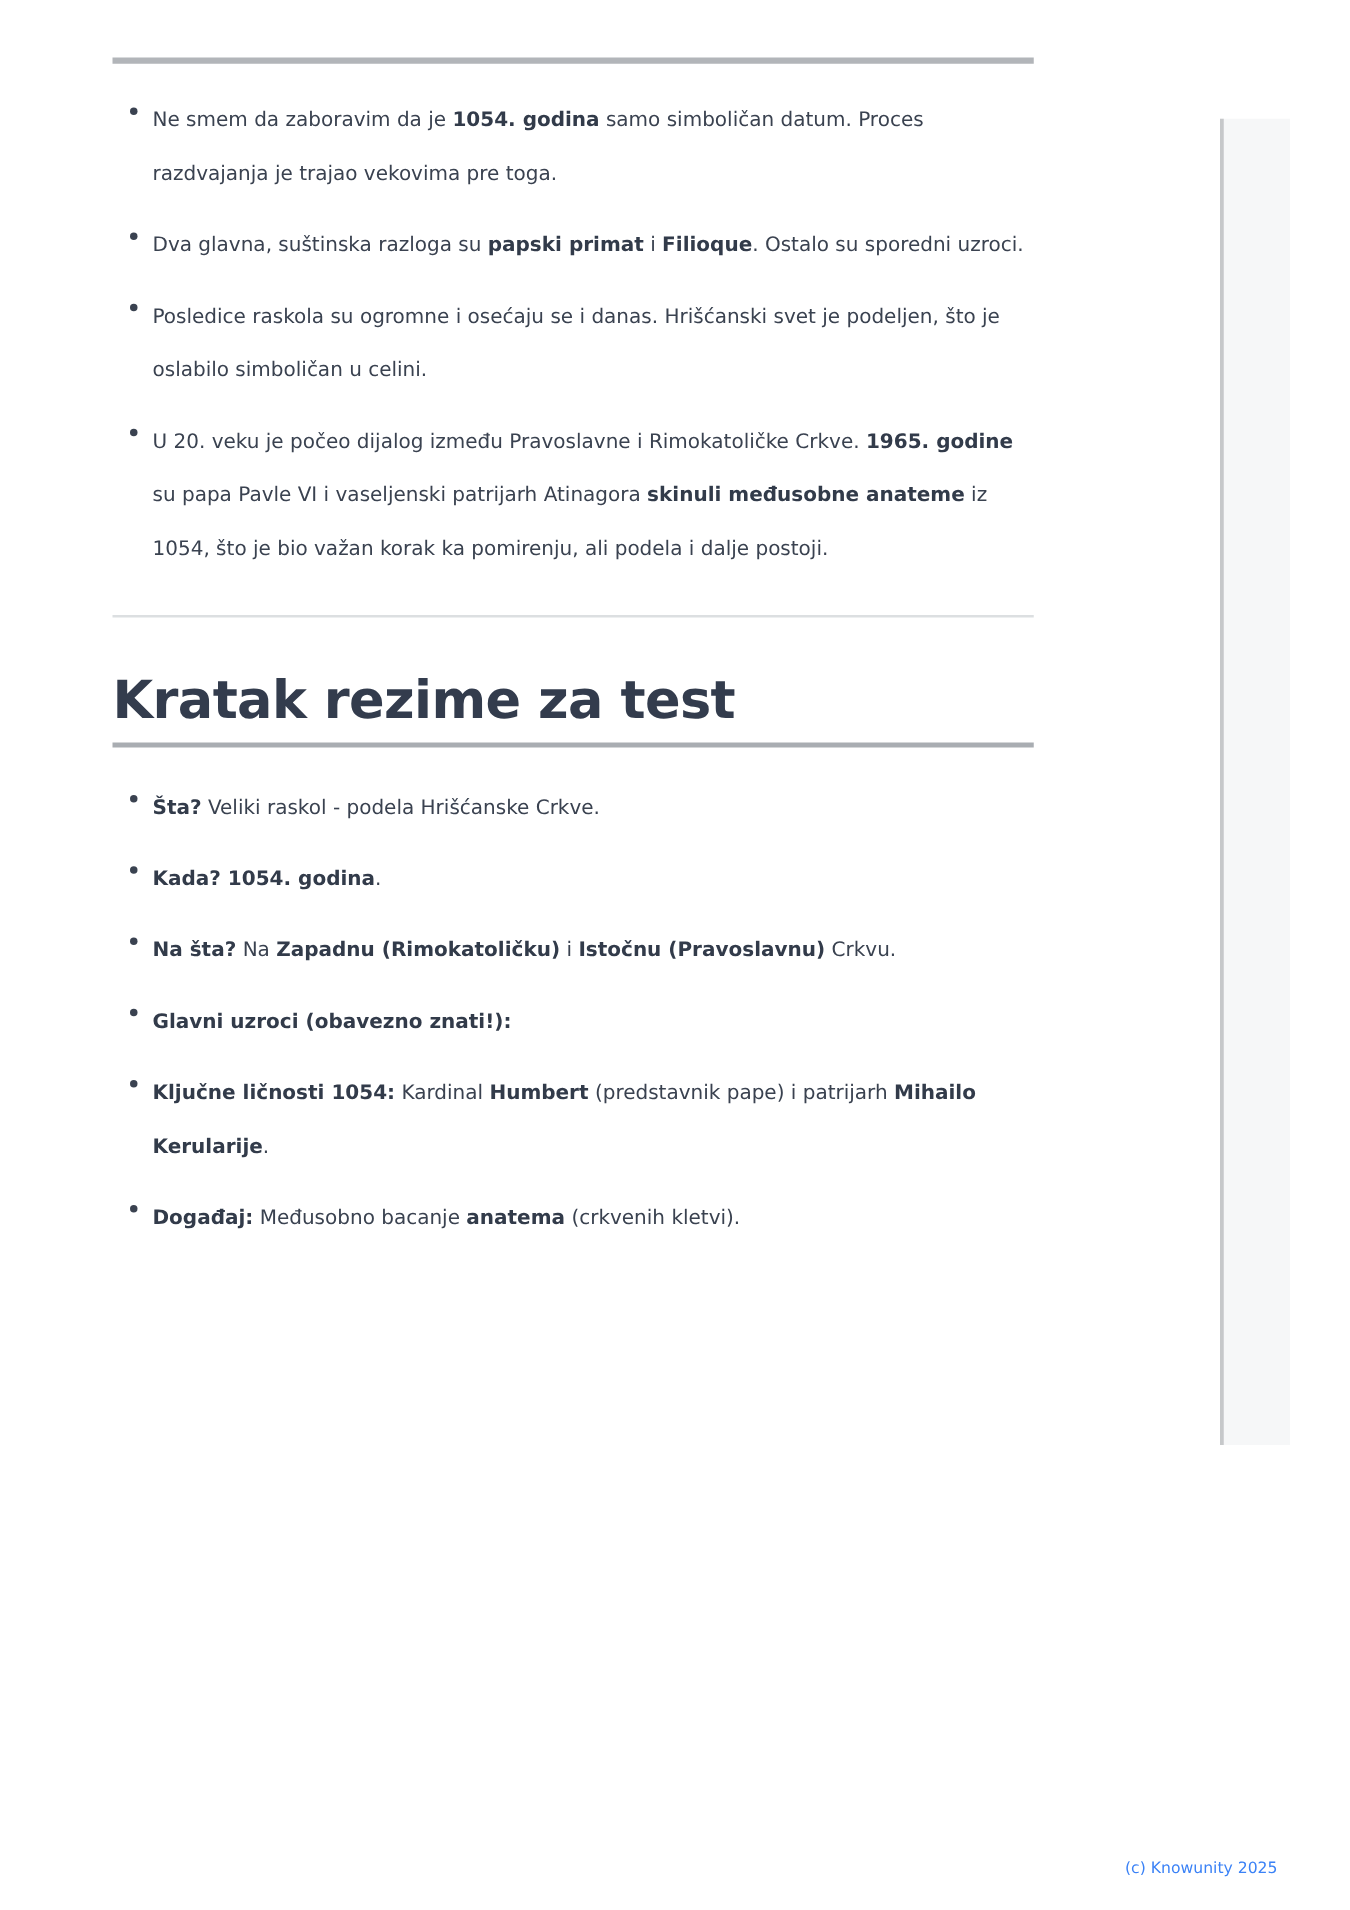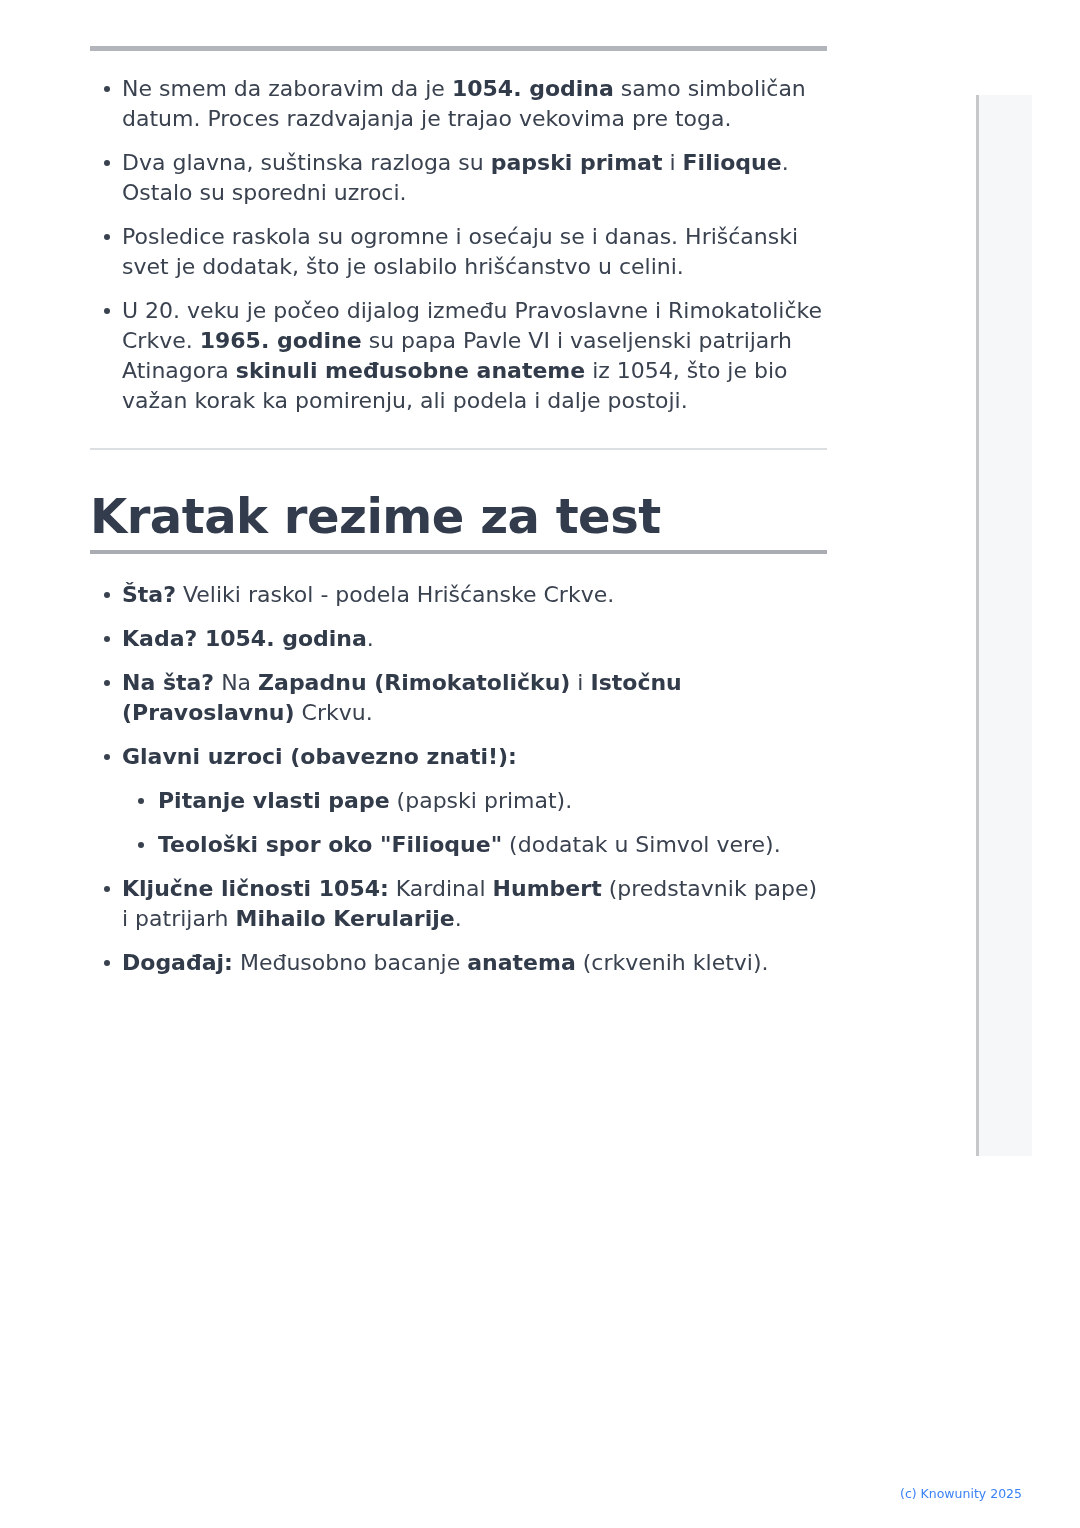--- a/index.html
+++ b/index.html
@@ -17,43 +17,43 @@
   .rule { width: 737px; }
   .rule-top   { height: 5px; background: #b2b5b9; margin-top: 46px; }
   .rule-thin  { height: 2px; background: #dcdfe1; margin-top: 32px; }
   .rule-thick { height: 4px; background: #a9adb2; }
 
   ul.bullets {
     list-style: none;
     margin: 0;
     padding: 0 0 0 32px;
     color: #3a4250;
-    font-size: 22px;
-    line-height: 30px;
+    font-size: 16px;
+    line-height: 43px;
   }
   ul.lvl1.first  { margin-top: 23px; }
   ul.lvl1.second { margin-top: 26px; }
   ul.bullets li { position: relative; margin: 0 0 14px 0; }
   ul.bullets li::before {
     content: "";
     position: absolute;
     left: -18px; top: 12px;
     width: 6px; height: 6px;
     border-radius: 50%;
     background: #3a4250;
   }
   ul.lvl2 { margin: 2px 0 10px 0; padding-left: 36px; }
   ul.lvl2 li { margin-top: 14px; margin-bottom: 0; }
   ul.lvl2 li::before { left: -20px; }
 
   .strong { font-weight: 700; color: #323b4a; }
 
   h1.heading {
     margin: 40px 0 8px 0;
-    font-size: 48px;
+    font-size: 42px;
     line-height: 52px;
     font-weight: 700;
     letter-spacing: -0.5px;
     color: #333c4d;
   }
 
   .side-panel {
     position: absolute;
     left: 976px; top: 49px;
     width: 56px; height: 1061px;
@@ -73,38 +73,35 @@
 <body>
 
 <div class="page">
   <div class="content">
 
     <div class="rule rule-top"></div>
 
     <ul class="bullets lvl1 first">
         <li><span>Ne smem da zaboravim da je </span><span class="strong">1054. godina</span><span> samo simboličan datum. Proces razdvajanja je trajao vekovima pre toga.</span></li>
         <li><span>Dva glavna, suštinska razloga su </span><span class="strong">papski primat</span><span> i </span><span class="strong">Filioque</span><span>. Ostalo su sporedni uzroci.</span></li>
-        <li><span>Posledice raskola su ogromne i osećaju se i danas. Hrišćanski svet je dodatak, što je oslabilo hrišćanstvo u celini.</span></li>
+        <li><span>Posledice raskola su ogromne i osećaju se i danas. Hrišćanski svet je podeljen, što je oslabilo simboličan u celini.</span></li>
         <li><span>U 20. veku je počeo dijalog između Pravoslavne i Rimokatoličke Crkve. </span><span class="strong">1965. godine</span><span> su papa Pavle VI i vaseljenski patrijarh Atinagora </span><span class="strong">skinuli međusobne anateme</span><span> iz 1054, što je bio važan korak ka pomirenju, ali podela i dalje postoji.</span></li>
       </ul>
 
     <div class="rule rule-thin"></div>
 
     <h1 class="heading">Kratak rezime za test</h1>
 
     <div class="rule rule-thick"></div>
 
     <ul class="bullets lvl1 second">
         <li><span class="strong">Šta?</span><span> Veliki raskol - podela Hrišćanske Crkve.</span></li>
         <li><span class="strong">Kada? 1054. godina</span><span>.</span></li>
         <li><span class="strong">Na šta?</span><span> Na </span><span class="strong">Zapadnu (Rimokatoličku)</span><span> i </span><span class="strong">Istočnu (Pravoslavnu)</span><span> Crkvu.</span></li>
-        <li><span class="strong">Glavni uzroci (obavezno znati!):</span><ul class="bullets lvl2">
-            <li><span class="strong">Pitanje vlasti pape</span><span> (papski primat).</span></li>
-            <li><span class="strong">Teološki spor oko "Filioque"</span><span> (dodatak u Simvol vere).</span></li>
-          </ul></li>
+        <li><span class="strong">Glavni uzroci (obavezno znati!):</span></li>
         <li><span class="strong">Ključne ličnosti 1054:</span><span> Kardinal </span><span class="strong">Humbert</span><span> (predstavnik pape) i patrijarh </span><span class="strong">Mihailo Kerularije</span><span>.</span></li>
         <li><span class="strong">Događaj:</span><span> Međusobno bacanje </span><span class="strong">anatema</span><span> (crkvenih kletvi).</span></li>
       </ul>
 
   </div>
 
   <div class="side-panel"></div>
 
   <div class="footer">(c) Knowunity 2025</div>
 </div>

